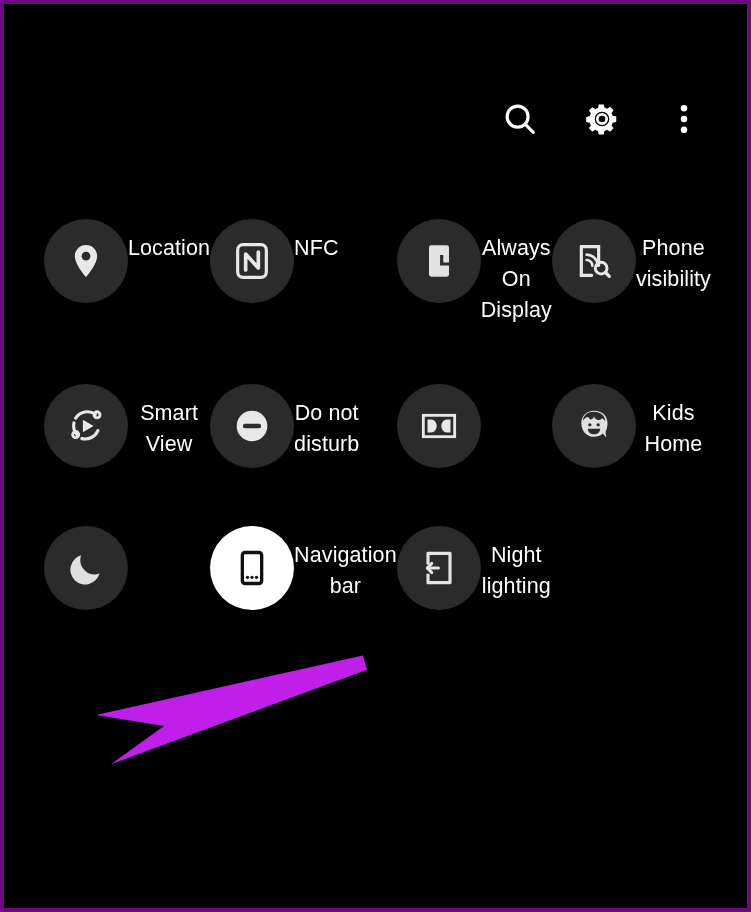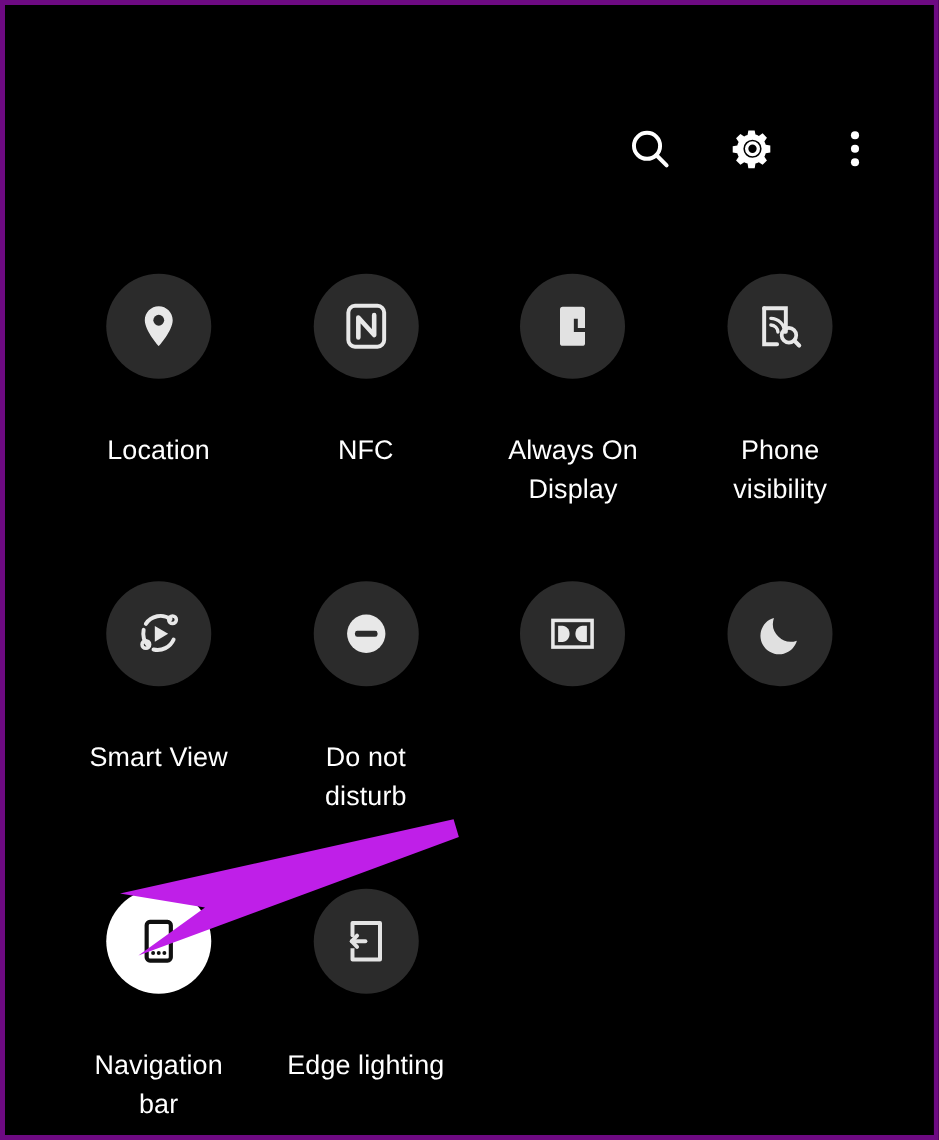--- a/index.html
+++ b/index.html
@@ -52,24 +52,23 @@
     position: absolute;
     left: 40px;
     right: 40px;
     top: 215px;
     display: grid;
     grid-template-columns: repeat(4, 1fr);
     row-gap: 58px;
   }
   .tile {
     display: flex;
-    flex-direction: column;
-    align-items: center;
+    flex-direction: row;
+    align-items: flex-start;
     cursor: pointer;
-    gap: 28px;
   }
   .tile-circle {
     width: 84px;
     height: 84px;
     border-radius: 50%;
     background: #2b2b2b;
     display: flex;
     align-items: center;
     justify-content: center;
     flex: none;
@@ -203,20 +202,32 @@
       <div class="tile">
         <div class="tile-circle" style="background: rgb(43, 43, 43);">
           <svg width="40" height="40" viewBox="0 0 24 24">
             <rect x="2.6" y="5.6" width="18.8" height="12.8" fill="none" stroke="#e8e8e8" stroke-width="1.7"></rect>
             <path d="M5.1 8.1h2.1c1.9 0 3.4 1.75 3.4 3.9s-1.5 3.9-3.4 3.9H5.1z" fill="#e8e8e8"></path>
             <path d="M18.9 8.1h-2.1c-1.9 0-3.4 1.75-3.4 3.9s1.5 3.9 3.4 3.9h2.1z" fill="#e8e8e8"></path>
           </svg>
         </div>
       </div>
 
+      <div class="tile">
+        <div class="tile-circle" style="background: rgb(43, 43, 43);">
+          <svg width="40" height="40" viewBox="0 0 24 24">
+            <path d="M12 2.9c-4.4 0-7.6 3.1-7.6 7.4 0 4.6 3.2 8.2 7.6 8.2 2.1 0 3.9-.7 5.3-2l2.1 2.4-.5-3.4c.8-1.4 1.2-3.1 1.2-5.2 0-4.3-3.2-7.4-8.1-7.4z" fill="#e0e0e0"></path>
+            <path d="M5.2 8.9c1.1-1.5 2.2-2.3 3.3-2.3.5 1 1 1.5 1.6 1.5.8 0 1.4-.6 1.9-1.8.6 1.4 1.5 2.1 2.6 2.1.9 0 1.7-.4 2.3-1.1.8.6 1.4 1.2 1.9 1.9-.4-3.6-3-5.7-6.8-5.7-3.7 0-6.3 2-6.8 5.4z" fill="#2b2b2b"></path>
+            <circle cx="9.5" cy="11.3" r="1" fill="#2b2b2b"></circle>
+            <circle cx="14.5" cy="11.3" r="1" fill="#2b2b2b"></circle>
+            <path d="M8.3 13.6h7.4c0 2.1-1.6 3.4-3.7 3.4s-3.7-1.3-3.7-3.4z" fill="#2b2b2b"></path>
+          </svg>
+        </div>
+        <div class="tile-label">Kids Home</div>
+      </div>
 
       <div class="tile">
         <div class="tile-circle" style="background: rgb(43, 43, 43);">
           <svg width="40" height="40" viewBox="0 0 24 24">
             <path d="M20.1 15.3A8.6 8.6 0 0 1 9.1 4.4a8.9 8.9 0 1 0 11 10.9z" fill="#e0e0e0"></path>
           </svg>
         </div>
       </div>
 
 
@@ -235,21 +246,21 @@
 
       <div class="tile">
         <div class="tile-circle" style="background: rgb(43, 43, 43);">
           <svg width="40" height="40" viewBox="0 0 24 24">
             <path d="M5.4 3.2h13.2v17.6H5.4v-5.4" fill="none" stroke="#e4e4e4" stroke-width="1.9" stroke-linejoin="round"></path>
             <path d="M5.4 3.2v5.9" fill="none" stroke="#e4e4e4" stroke-width="1.9" stroke-linecap="round"></path>
             <path d="M11.6 12H5.1" fill="none" stroke="#e4e4e4" stroke-width="1.9" stroke-linecap="round"></path>
             <path d="M7.6 9.3L5.0 12l2.6 2.7" fill="none" stroke="#e4e4e4" stroke-width="1.9" stroke-linecap="round" stroke-linejoin="round"></path>
           </svg>
         </div>
-        <div class="tile-label">Edge lighting</div>
+        <div class="tile-label">Night lighting</div>
       </div>
 
     </div>
 
     <svg id="arrow" viewBox="0 0 751 912">
       <path id="arrow-shape" d="M 358.8679196955377 651.4553296416436 L 92.02436624073061 710.8953516478156 L 160 722 L 106.71667021439006 760.359441692469 L 363.0962281065618 665.6906346254248 Z" fill="#bf1fe8"></path>
     </svg>
 
   </div>
 </div>

